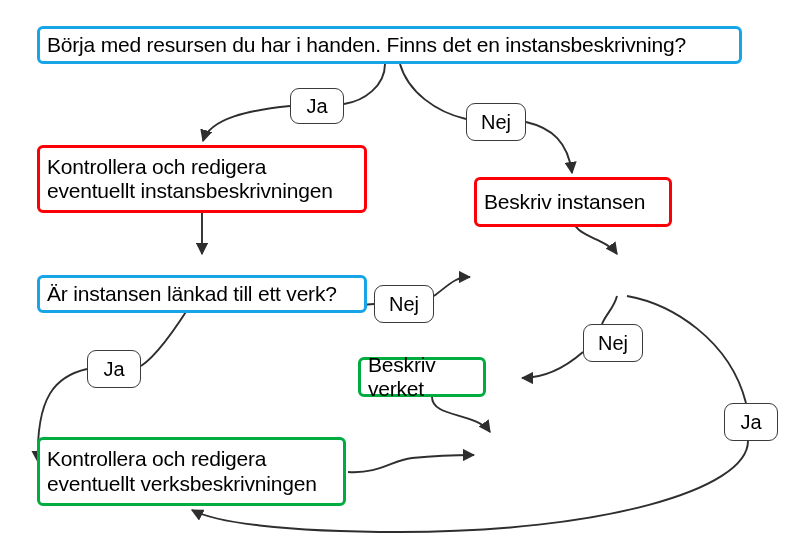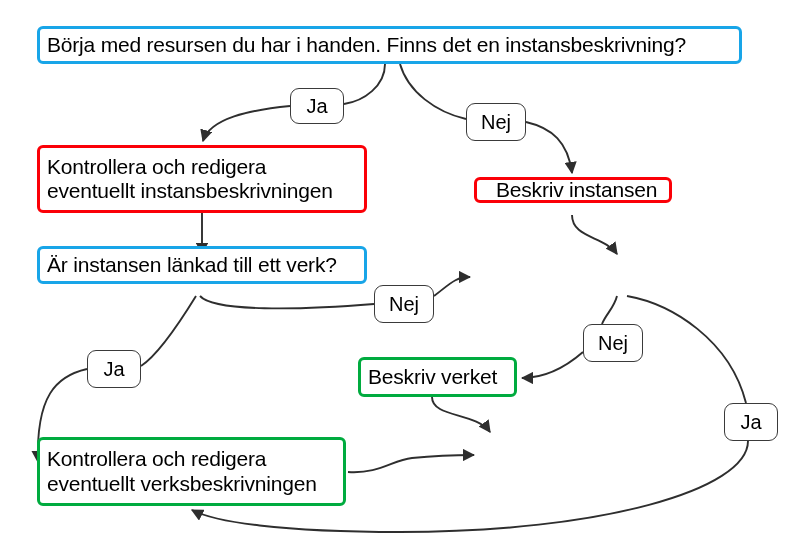--- a/index.html
+++ b/index.html
@@ -112,30 +112,30 @@
 
   <div class="node blue" style="left:37px;top:26px;width:705px;height:38px;">
     <span class="node-text">Börja med resursen du har i handen. Finns det en instansbeskrivning?</span>
   </div>
 
   <div class="node red" style="left:37px;top:145px;width:330px;height:68px;">
     <span class="node-text">Kontrollera och redigera
 eventuellt instansbeskrivningen</span>
   </div>
 
-  <div class="node red" style="left:474px;top:177px;width:198px;height:26px;padding-left:12px;">
+  <div class="node red" style="left:474px;top:177px;width:198px;height:50px;">
     <span class="node-text">Beskriv instansen</span>
   </div>
 
-  <div class="node blue" style="left:37px;top:246px;width:330px;height:38px;">
+  <div class="node blue" style="left:37px;top:275px;width:330px;height:38px;">
     <span class="node-text">Är instansen länkad till ett verk?</span>
   </div>
 
 
-  <div class="node green" style="left:358px;top:357px;width:159px;height:40px;">
+  <div class="node green" style="left:358px;top:357px;width:128px;height:40px;">
     <span class="node-text">Beskriv verket</span>
   </div>
 
 
   <div class="node green" style="left:37px;top:437px;width:309px;height:69px;">
     <span class="node-text">Kontrollera och redigera
 eventuellt verksbeskrivningen</span>
   </div>
 
   <div class="label" style="left:290px;top:88px;width:54px;height:36px;">

